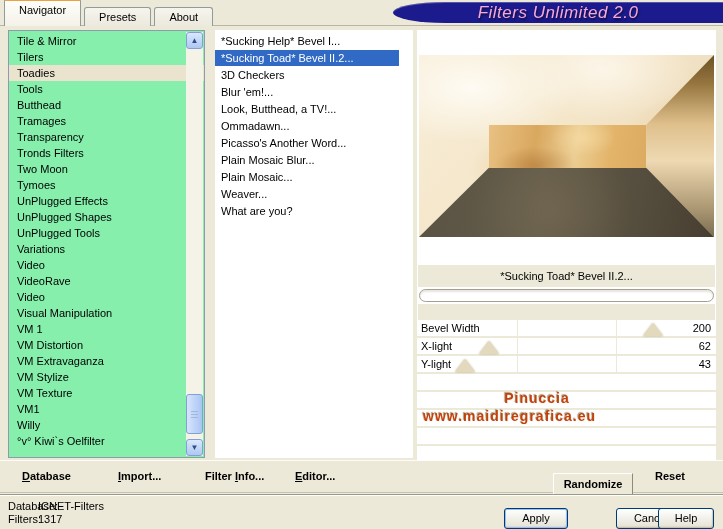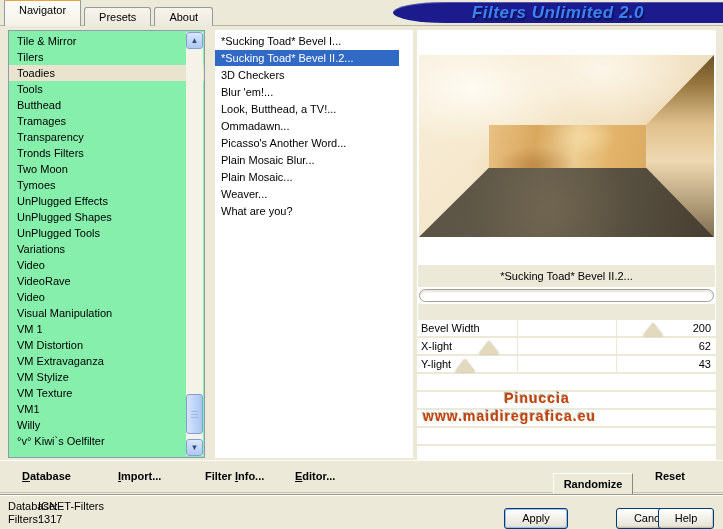--- a/index.html
+++ b/index.html
@@ -11,21 +11,21 @@
   .tab{position:relative;box-sizing:border-box;border:1px solid #919b9c;border-bottom:none;
        border-radius:3px 3px 0 0;padding:0 14px;margin-right:3px;height:19px;line-height:18px;
        background:linear-gradient(#f6f4ec,#eceade);cursor:default;}
   .tab.active{height:28px;line-height:19px;background:linear-gradient(#fdfdfa,#f4f2e8);
        border-top:3px solid var(--tab-accent,#e8a33d);z-index:4;}
   .tabline{position:absolute;left:0;top:25px;width:723px;height:1px;background:#b9b6a5;}
 
   
   .banner{position:absolute;top:2px;right:0;width:330px;height:21px;background:var(--banner,#1b1b8e);
       border-top-left-radius:55px 11px;border-bottom-left-radius:55px 11px;
-      color:#3b82f6;font-style:italic;font-weight:bold;font-size:17px;line-height:21px;text-align:center;
+      color:#f9a8d4;font-style:italic;font-weight:normal;font-size:17px;line-height:21px;text-align:center;
       letter-spacing:.5px;text-shadow:1px 2px 2px rgba(0,0,0,.55);
       box-shadow:inset 0 1px 0 rgba(255,255,255,.25);}
 
   
   .list-left{position:absolute;left:8px;top:30px;width:197px;height:428px;background:#86efac;
       border:1px solid #8e9bac;box-sizing:border-box;overflow:hidden;}
   .list-left .rows{padding-top:2px;}
   .cat-item{height:16px;line-height:16px;padding-left:8px;white-space:nowrap;}
   .cat-item.selected{background:#eae4cf;}
 
@@ -160,21 +160,21 @@
       </div>
     <div class="scrollbar">
       <div class="sb-btn sb-up">▲</div>
       <div class="sb-thumb"></div>
       <div class="sb-btn sb-down">▼</div>
     </div>
   </div>
 
   <div class="list-mid">
 
-  <div class="filter-item">*Sucking Toad*  Bevel I...</div>
+  <div class="filter-item">*Sucking Help*  Bevel I...</div>
       <div class="filter-item selected">*Sucking Toad*  Bevel II.2...</div>
       <div class="filter-item">3D Checkers</div>
       <div class="filter-item">Blur 'em!...</div>
       <div class="filter-item">Look, Butthead, a TV!...</div>
       <div class="filter-item">Ommadawn...</div>
       <div class="filter-item">Picasso's Another Word...</div>
       <div class="filter-item">Plain Mosaic Blur...</div>
       <div class="filter-item">Plain Mosaic...</div>
       <div class="filter-item">Weaver...</div>
       <div class="filter-item">What are you?</div>

